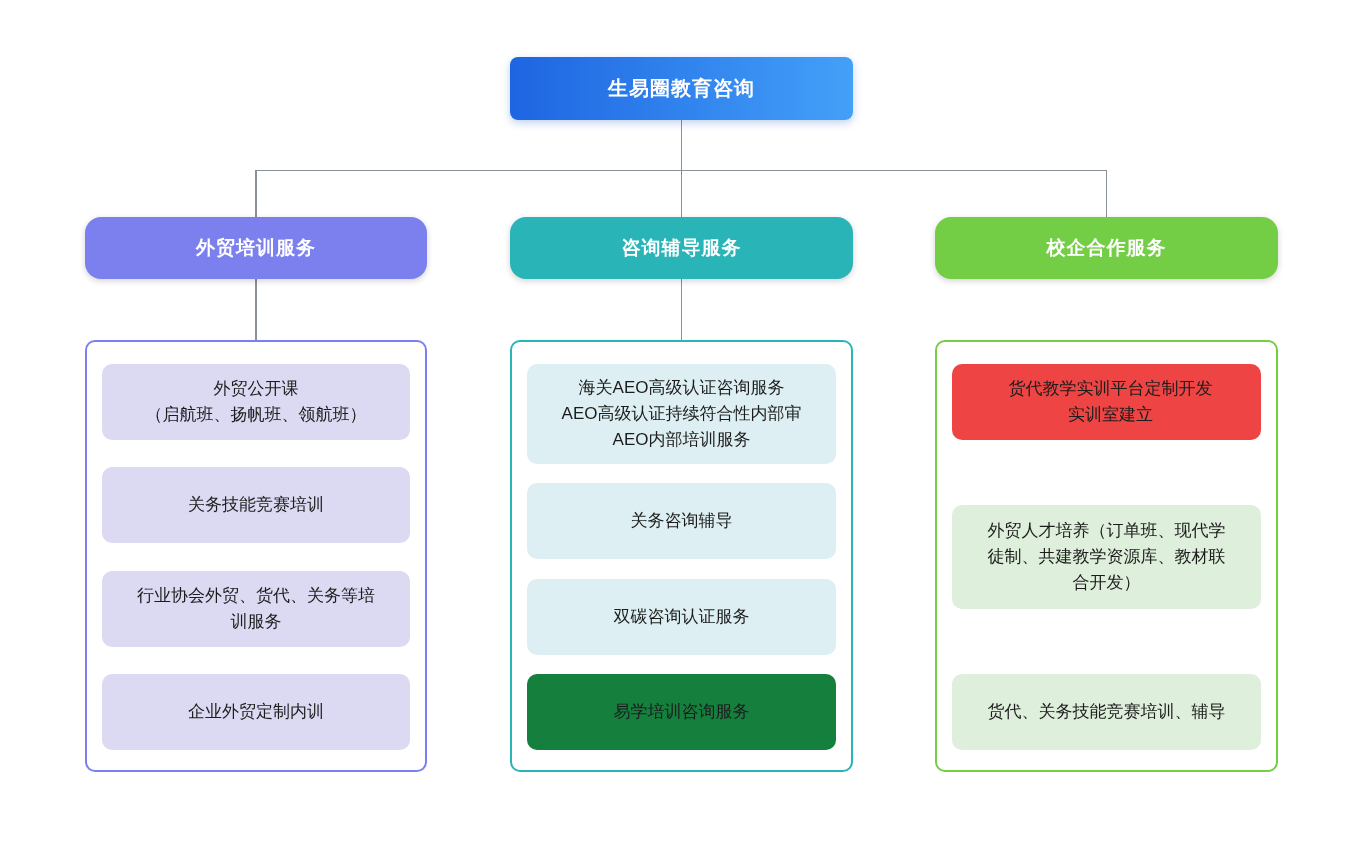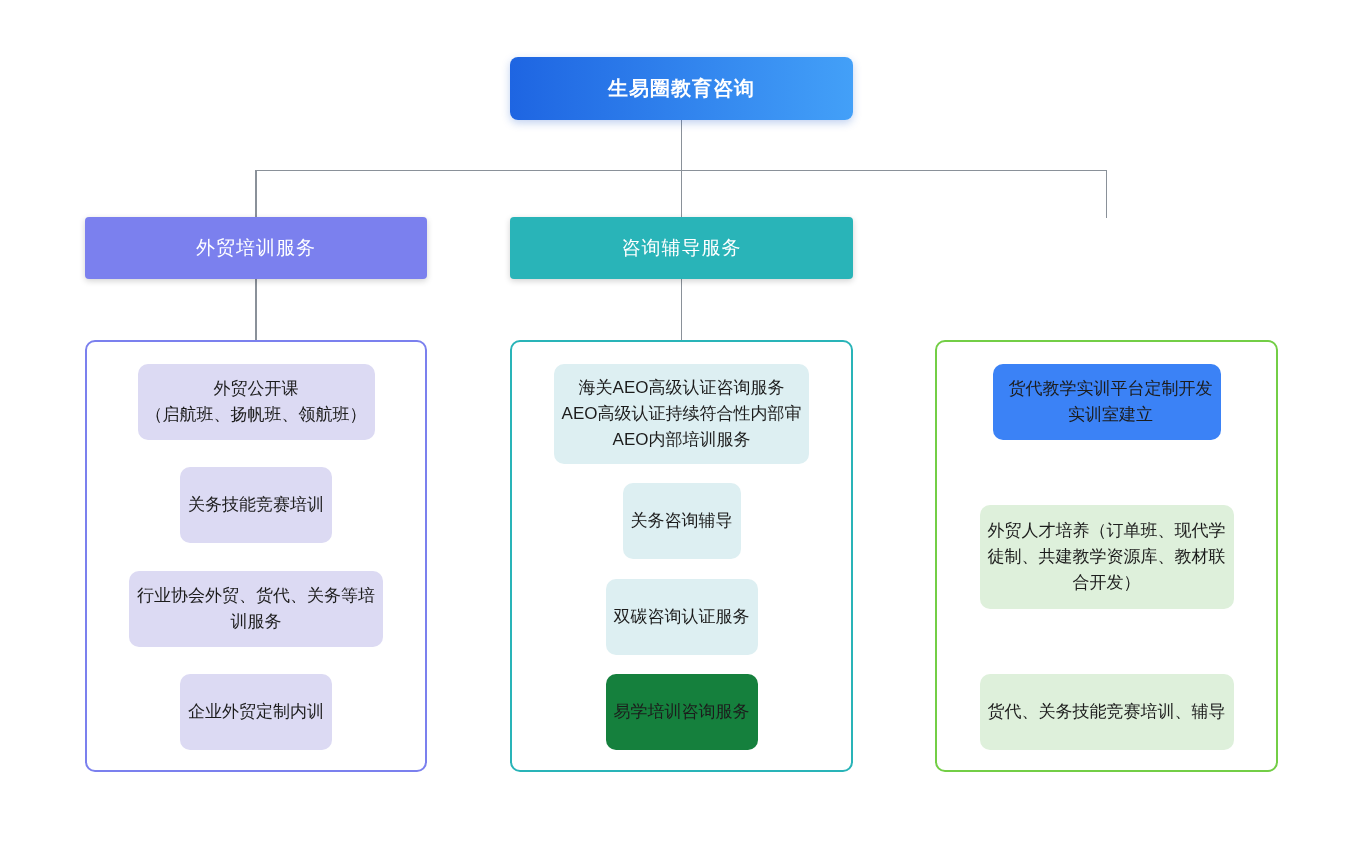--- a/index.html
+++ b/index.html
@@ -30,45 +30,44 @@
     font-weight: bold;
     display: flex; align-items: center; justify-content: center;
     box-shadow: 0 3px 8px rgba(30, 90, 200, 0.28);
     letter-spacing: 1px;
   }
   
   .branch-header {
     position: absolute;
     top: 217px;
     width: 343px; height: 62px;
-    border-radius: 4px;
+    border-radius: 16px;
     color: #ffffff;
     font-size: 19px;
-    font-weight: normal;
+    font-weight: bold;
     display: flex; align-items: center; justify-content: center;
     box-shadow: 0 2px 6px rgba(0, 0, 0, 0.18);
     letter-spacing: 1px;
   }
   .branch-header.left  { left: 85px;  width: 342px; }
   .branch-header.mid   { left: 510px; }
   .branch-header.right { left: 935px; }
   
   .branch-container {
     position: absolute;
     top: 340px;
     width: 343px; height: 432px;
     box-sizing: border-box;
     border: 2px solid #cccccc;
     border-radius: 10px;
     background: #ffffff;
     padding: 22px 15px 20px 15px;
     display: flex;
     flex-direction: column;
     justify-content: space-between;
-    align-items: center;
   }
   .branch-container.left  { left: 85px; width: 342px; }
   .branch-container.mid   { left: 510px; }
   .branch-container.right { left: 935px; }
   
   .item {
     border-radius: 10px;
     min-height: 76px;
     display: flex; align-items: center; justify-content: center;
     text-align: center;
@@ -92,41 +91,42 @@
   <div class="line v" style="left: 255px; top: 169.5px; height: 48px; background: rgb(138, 145, 153);"></div>
   <div class="line v" style="left: 680.5px; top: 169.5px; height: 48px; background: rgb(138, 145, 153);"></div>
   <div class="line v" style="left: 1105.5px; top: 169.5px; height: 48px; background: rgb(138, 145, 153);"></div>
   <div class="line v" style="left: 255px; top: 279px; height: 61px; background: rgb(138, 145, 153);"></div>
   <div class="line v" style="left: 680.5px; top: 279px; height: 61px; background: rgb(138, 145, 153);"></div>
 
   <div class="root-node" style="--g1: #1e65e2; --g2: #43a0f8;">生易圈教育咨询</div>
 
   <div class="branch-header left" style="background: rgb(123, 128, 238);">外贸培训服务</div>
   <div class="branch-header mid" style="background: rgb(41, 180, 184);">咨询辅导服务</div>
+  <div class="branch-header right" style="background: rgb(115, 206, 70);">校企合作服务</div>
 
   <div class="branch-container left" style="border-color: rgb(123, 128, 238);">
     <div class="item" style="background: rgb(220, 218, 243);">外贸公开课
 （启航班、扬帆班、领航班）</div>
     <div class="item" style="background: rgb(220, 218, 243);">关务技能竞赛培训</div>
     <div class="item" style="background: rgb(220, 218, 243);">行业协会外贸、货代、关务等培
 训服务</div>
     <div class="item" style="background: rgb(220, 218, 243);">企业外贸定制内训</div>
   </div>
 
   <div class="branch-container mid" style="border-color: rgb(41, 180, 184);">
     <div class="item" style="background: rgb(221, 239, 242);">海关AEO高级认证咨询服务
 AEO高级认证持续符合性内部审
 AEO内部培训服务</div>
     <div class="item" style="background: rgb(221, 239, 242);">关务咨询辅导</div>
     <div class="item" style="background: rgb(221, 239, 242);">双碳咨询认证服务</div>
     <div class="item" style="background: #15803d;">易学培训咨询服务</div>
   </div>
 
   <div class="branch-container right" style="border-color: rgb(115, 206, 70);">
-    <div class="item" style="background: #3b82f6; padding-left: 16px;">货代教学实训平台定制开发
+    <div class="item" style="background: #ef4444; padding-left: 16px;">货代教学实训平台定制开发
 实训室建立</div>
     <div class="item" style="background: rgb(222, 240, 219);">外贸人才培养（订单班、现代学
 徒制、共建教学资源库、教材联
 合开发）</div>
     <div class="item" style="background: rgb(222, 240, 219);">货代、关务技能竞赛培训、辅导</div>
   </div>
 
 </div>
 
 </body></html>

